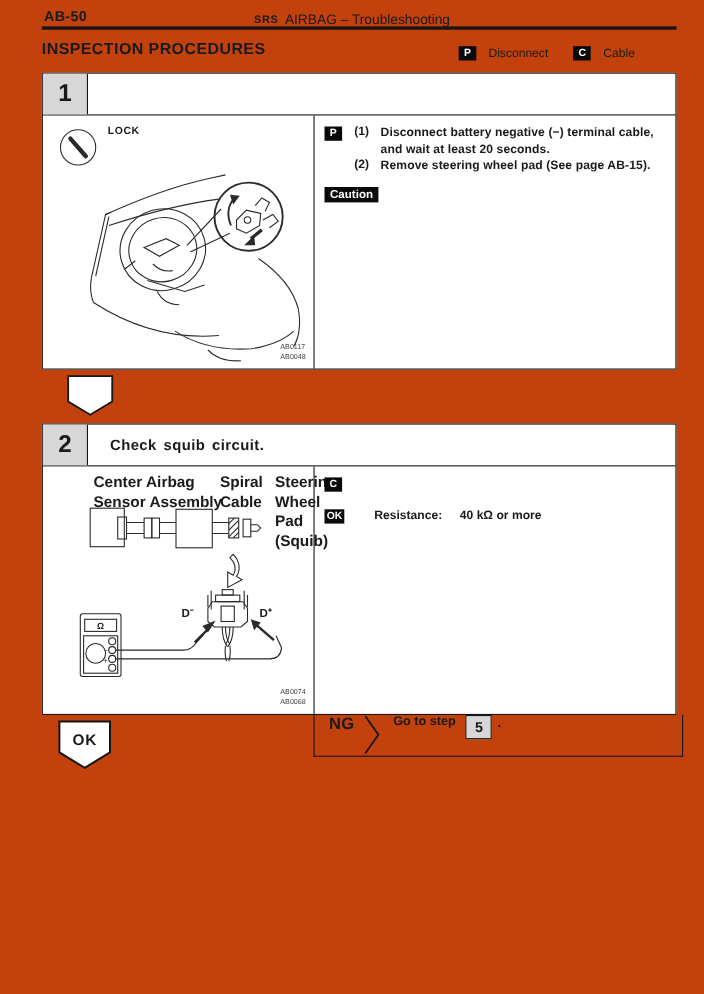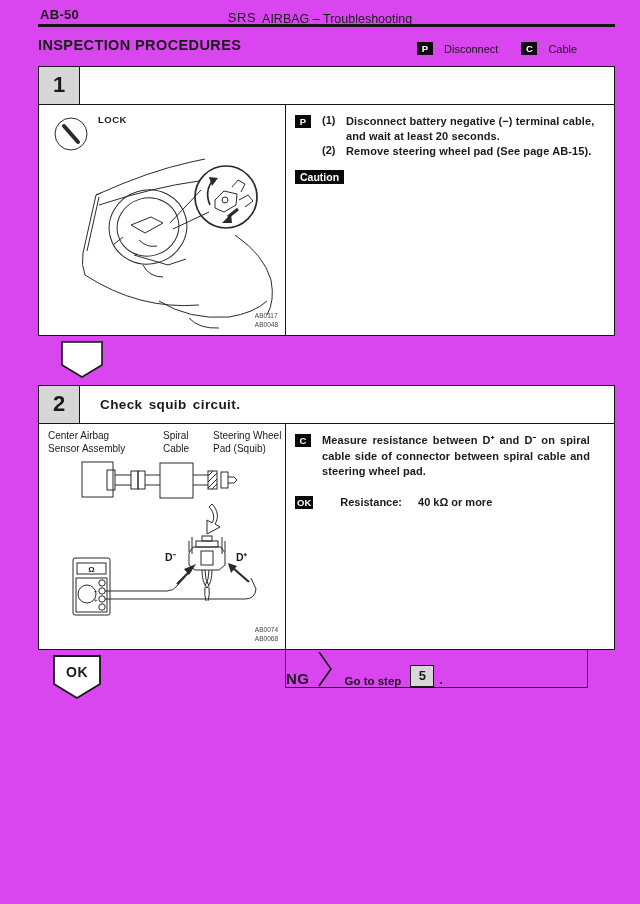--- a/index.html
+++ b/index.html
@@ -1,45 +1,45 @@
 <!DOCTYPE html>
 <html><head>
 <meta charset="utf-8">
 <style>
   * { margin:0; padding:0; box-sizing:border-box; }
   html,body { background:#e8e8e8; }
   .page {
-    position:relative; width:640px; height:904px; background:#d946ef;
+    position:relative; width:640px; height:904px; background:#c2410c;
     font-family:"Liberation Sans", sans-serif; color:#1a1a1a; overflow:hidden;
     margin:0 auto;
   }
   
   .pg-num { position:absolute; left:40px; top:7px; font-size:13px; font-weight:700; letter-spacing:.3px; }
   .doc-head { position:absolute; left:0; top:9px; width:640px; text-align:center; }
-  .doc-prefix { font-size:13px; font-weight:400; letter-spacing:.5px; vertical-align:1px; margin-right:6px; }
+  .doc-prefix { font-size:10px; font-weight:700; letter-spacing:.5px; vertical-align:1px; margin-right:6px; }
   .doc-title { font-size:12.5px; font-weight:400; }
   .head-rule { position:absolute; left:38px; top:24px; width:577px; height:3px; background:#151515; }
   .section-title { position:absolute; left:38px; top:37px; font-size:14.5px; font-weight:700; letter-spacing:.4px; }
   .legend { position:absolute; left:417px; top:42px; display:flex; align-items:center; }
   .badge { display:inline-block; background:#0a0a0a; color:#fff; font-weight:700; font-size:9.5px;
            min-width:16px; height:13px; line-height:13px; text-align:center; padding:0 2px; }
   .legend .lbl { font-size:11px; font-weight:500; margin-left:11px; }
   .legend .gap { width:23px; }
   
   .stepbox { position:absolute; left:38px; width:577px; border:1.5px solid #151515; background:#fff; }
   .stepbox.one { top:66px; height:270px; }
   .stepbox.two { top:385px; height:265px; }
   .step-head { position:absolute; left:0; top:0; right:0; height:38px; border-bottom:1.5px solid #151515; }
   .step-num { position:absolute; left:0; top:0; width:41px; height:100%; background:#d7d7d7;
               border-right:1.5px solid #151515; text-align:center; font-size:22px; font-weight:700; line-height:36px; }
   .step-title { position:absolute; left:61px; top:0; font-size:13.5px; font-weight:700; line-height:37px; letter-spacing:.4px; word-spacing:2px; }
   .step-body { position:absolute; left:0; top:38px; right:0; bottom:0; }
   .fig-cell { position:absolute; left:0; top:0; bottom:0; width:247px; border-right:1.5px solid #151515; }
   .txt-cell { position:absolute; left:247px; right:0; top:0; bottom:0; padding:9px 12px 0 9px; }
-  .fig-label { position:absolute; font-size:10px; font-weight:400; line-height:1.25; white-space:pre-line; }
+  .fig-label { position:absolute; font-size:14px; font-weight:700; line-height:1.25; white-space:pre-line;margin-left:37px; }
   .fig-codes { position:absolute; right:7px; bottom:5px; font-size:6.5px; line-height:1.35; white-space:pre-line; color:#444; }
   .lock-label { position:absolute; left:59px; top:9px; font-size:9.5px; font-weight:700; letter-spacing:.5px; }
   .d-label { position:absolute; font-size:10.5px; font-weight:700; }
   
   .p-row, .c-row { display:flex; align-items:flex-start; }
   .p-row .badge, .c-row .badge, .ok-row .badge { flex:0 0 auto; margin-top:1px; }
   .items { margin-left:11px; }
   .item { display:flex; }
   .item .num { width:24px; flex:0 0 auto; font-size:11px; font-weight:600; }
   .item .txt { width:258px; font-size:11px; font-weight:600; line-height:1.38; letter-spacing:.1px; }
@@ -50,22 +50,22 @@
   .c-row .txt { margin-left:11px; width:268px; font-size:11px; font-weight:600; line-height:1.42;
                 text-align:justify; letter-spacing:.1px; }
   .ok-row { display:flex; align-items:center; margin-top:15px; }
   .ok-row .lbl { margin-left:27px; font-size:11px; font-weight:700; }
   .ok-row .val { margin-left:16px; font-size:11px; font-weight:700; }
   
   .flow-arrow { position:absolute; left:60px; top:340px; }
   .ok-penta { position:absolute; left:52px; top:654px; }
   .ok-penta-label { position:absolute; left:52px; top:664px; width:50px; text-align:center;
                     font-size:14px; font-weight:700; letter-spacing:.5px; }
-  .ng-row { position:absolute; left:285px; top:650px; width:303px; height:38px;
-            border:1.5px solid #151515; border-top:none; display:flex; align-items:flex-end; }
+  .ng-row { position:absolute; left:285px; top:650px; width:336px; height:38px;
+            border:1.5px solid #151515; border-top:none; display:flex; align-items:flex-start; padding-left:13px; }
   .ng-label { font-size:15px; font-weight:700; letter-spacing:.5px; }
   .ng-chevron { margin-left:8px; }
   .ng-text { margin-left:12px; font-size:11.5px; font-weight:700; }
   .ng-stepbox { width:24px; height:22px; margin-left:9px; background:#d7d7d7; border:1.3px solid #151515;
                 text-align:center; font-size:13px; font-weight:700; line-height:20px; }
   .ng-suffix { margin-left:5px; font-size:12px; font-weight:700; }
   svg { display:block; }
   svg .ln { stroke:#2a2a2a; fill:none; stroke-width:1; }
   svg .ln2 { stroke:#2a2a2a; fill:none; stroke-width:1.7; }
   svg .fil { fill:#2a2a2a; stroke:none; }
@@ -243,21 +243,20 @@
             <line x1="210" y1="158" x2="194" y2="144" stroke="#2a2a2a" stroke-width="2.2"></line>
             <polygon class="fil" points="189,139 198,142 192,149"></polygon>
           </g>
         </svg>
         <div class="fig-codes">AB0074
 AB0068</div>
       </div>
       <div class="txt-cell">
         <div class="c-row">
           <span class="badge">C</span>
-          <span class="txt">Measure resistance between D⁺ and D⁻ on spiral cable side of connector between spiral cable and steering wheel pad.</span>
         </div>
         <div class="ok-row">
           <span class="badge">OK</span>
           <span class="lbl">Resistance:</span>
           <span class="val">40 kΩ or more</span>
         </div>
       </div>
     </div>
   </div>
 

